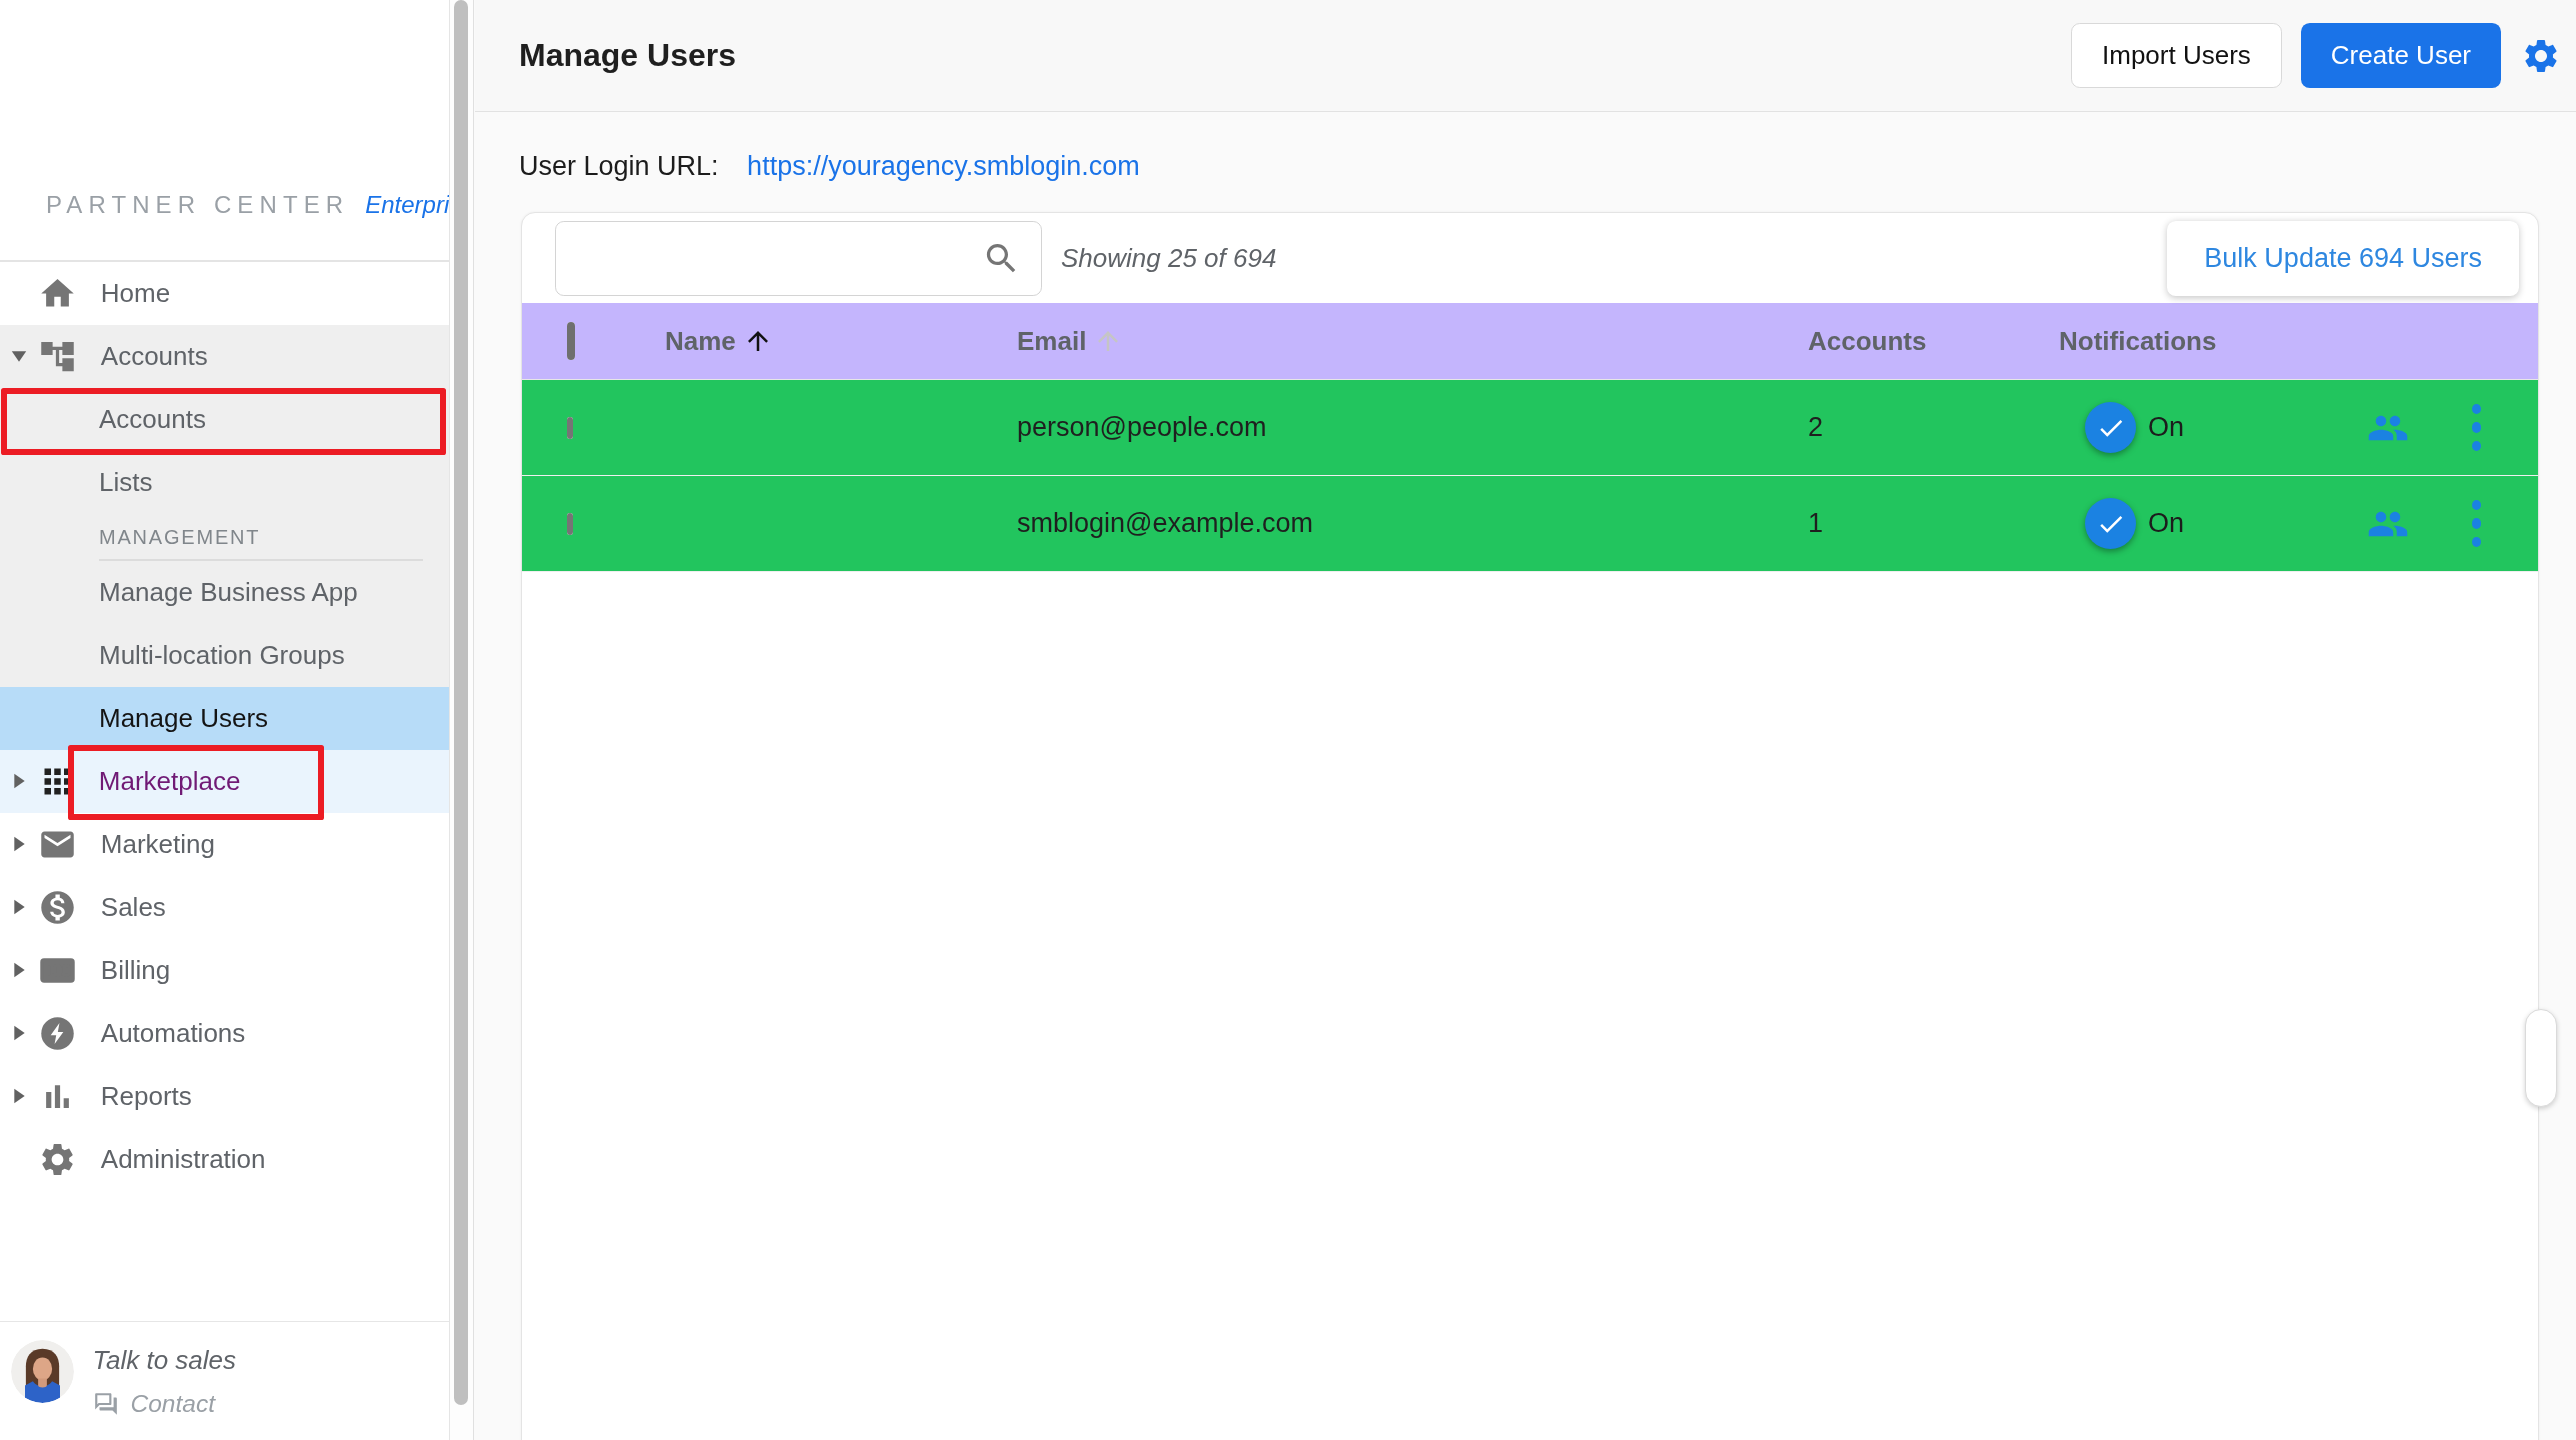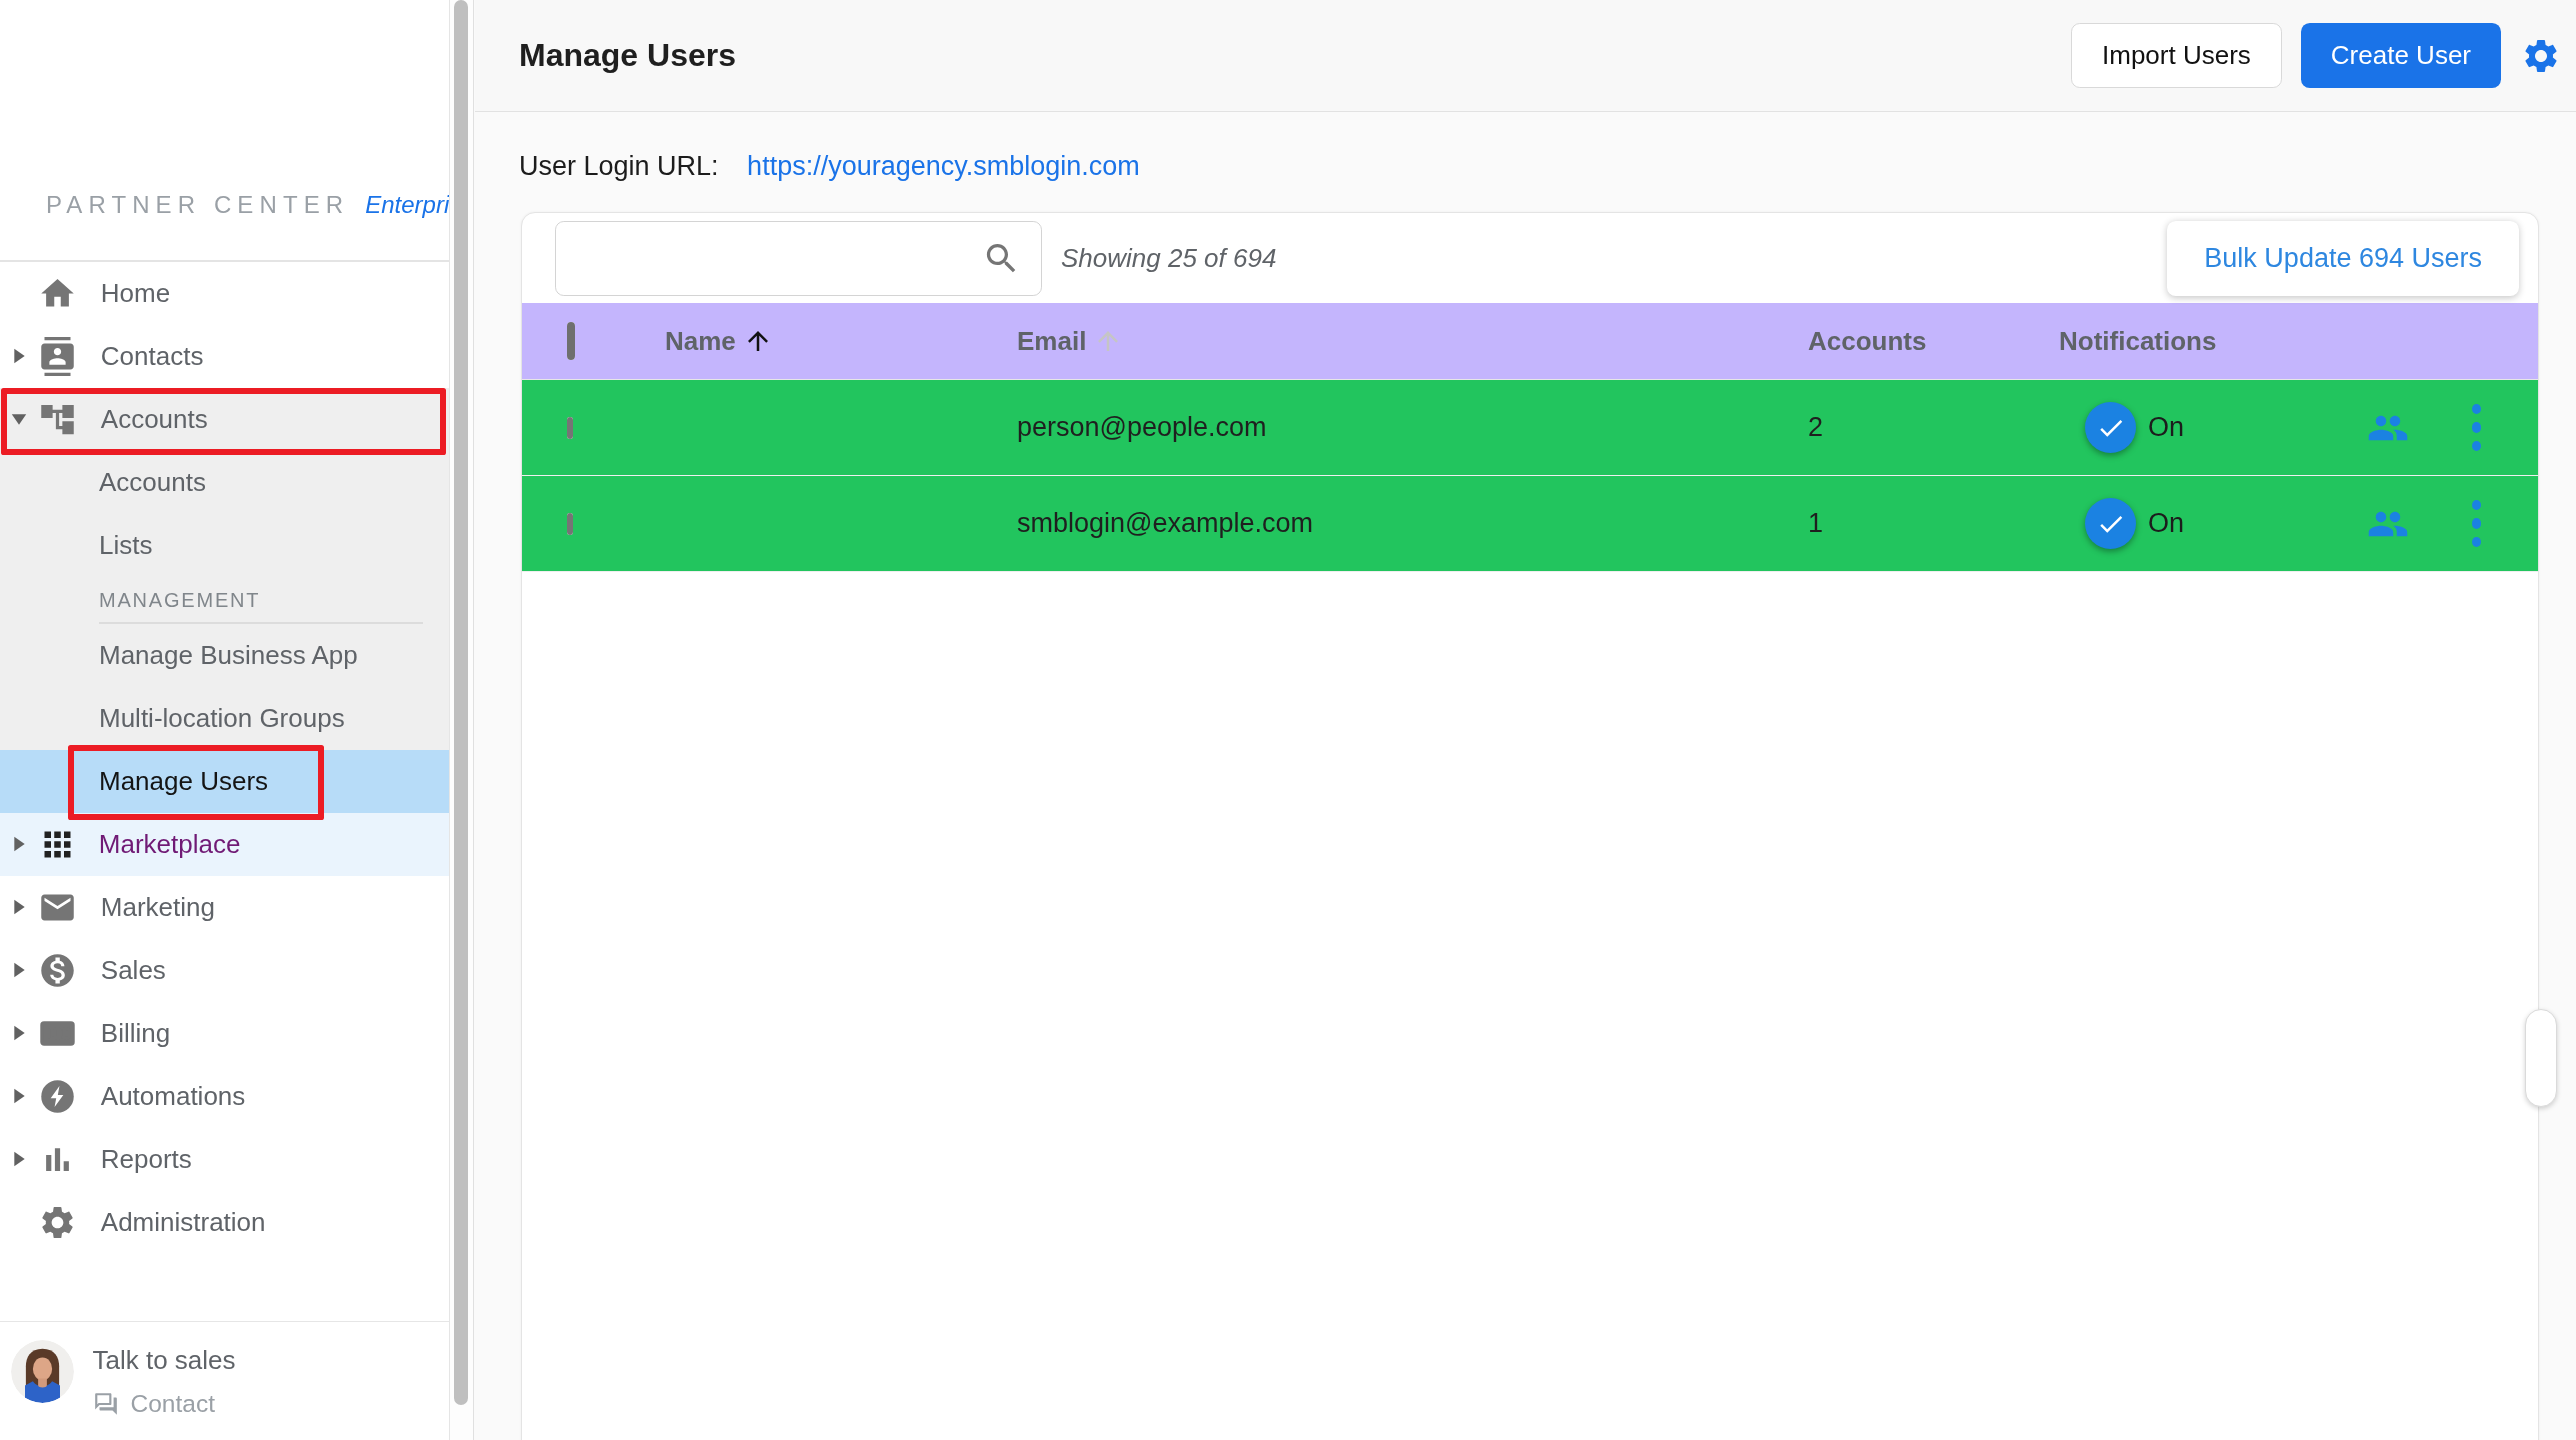--- a/index.html
+++ b/index.html
@@ -24,21 +24,21 @@
   .nav-label { margin-left:22px; font-size:26px; color:#5f6368; }
   .sub-row { height:63px; display:flex; align-items:center; padding-left:99px; font-size:26px; color:#5f6368; cursor:pointer; }
   .sub-row.gray { background:#efefef; }
   .sub-row.selected { background:#b7dcf8; color:#141414; }
   .mgmt { height:47px; background:#efefef; position:relative; padding-left:99px; display:flex; align-items:center; }
   .mgmt-label { font-size:20px; letter-spacing:1.8px; color:#80868b; }
   .mgmt-rule { position:absolute; left:99px; right:26px; bottom:0; height:1.8px; background:#dcdcdc; }
   .row-marketplace { background:#eaf4fd; }
   .row-marketplace .nav-label { color:#701a75;margin-left:20px; }
   .row-marketplace .icon-slot svg { fill:#212121; }
-  .side-footer { position:absolute; left:0; top:1321px; width:449px; height:100px; background:#fff; border-top:1.8px solid #e6e6e6; padding:17.5px 0 0 10.5px; display:flex; }
+  .side-footer { position:absolute; left:0; top:1321px; width:449px; height:100px; background:#fff; border-top:1.8px solid #e6e6e6; padding:17.5px 0 0 10.5px; display:flex;font-style:italic; }
   .avatar { width:63px; height:63px; border-radius:50%; overflow:hidden; flex:none; }
   .footer-text { margin-left:19px; padding-top:5.3px; }
   .footer-title { font-size:26px; color:#5f6368; }
   .contact-line { margin-top:14px; display:flex; align-items:center; cursor:pointer; }
   .contact-line svg { width:26px; height:26px; fill:#9aa0a6; }
   .contact-label { font-size:24.5px; color:#9aa0a6; margin-left:12px; }
 
   
   .rail { position:absolute; left:449px; top:0; width:24.5px; height:1440px; background:#fdfdfd; border-left:1.8px solid #e5e5e5; border-right:1.8px solid #e0e0e0; }
   .rail-thumb { position:absolute; left:4.4px; top:0; width:14px; height:1405px; background:#bfbfbf; border-radius:7px; }
@@ -109,31 +109,20 @@
     <div class="nav-row">
       <span class="arrow-slot"></span>
       <span class="icon-slot">
         <svg viewBox="0 0 24 24">
             <path d="M10 20v-6h4v6h5v-8h3L12 3 2 12h3v8z"></path>
           </svg>
       </span>
       <span class="nav-label">Home</span>
     </div>
 
-    <div class="nav-row">
-      <span class="arrow-slot">
-          <i class="tri-right" style="transform:scale(0.8)"></i>
-        </span>
-      <span class="icon-slot">
-        <svg viewBox="0 0 24 24">
-            <path d="M20 0H4v2h16V0zM4 24h16v-2H4v2zM20 4H4c-1.1 0-2 .9-2 2v12c0 1.1.9 2 2 2h16c1.1 0 2-.9 2-2V6c0-1.1-.9-2-2-2zm-8 2.75c1.24 0 2.25 1.01 2.25 2.25s-1.01 2.25-2.25 2.25S9.75 10.24 9.75 9 10.76 6.75 12 6.75zM17 17H7v-1.5c0-1.67 3.33-2.5 5-2.5s5 .83 5 2.5V17z"></path>
-          </svg>
-      </span>
-      <span class="nav-label">Contacts</span>
-    </div>
 
     <div class="nav-row gray">
       <span class="arrow-slot">
           <i class="tri-down" style="transform:scale(0.8)"></i>
         </span>
       <span class="icon-slot">
         <svg viewBox="0 0 24 24">
             <path d="M22 11V3h-7v3H9V3H2v8h7V8h2v10h4v3h7v-8h-7v3h-2V8h2v3z"></path>
           </svg>
       </span>

